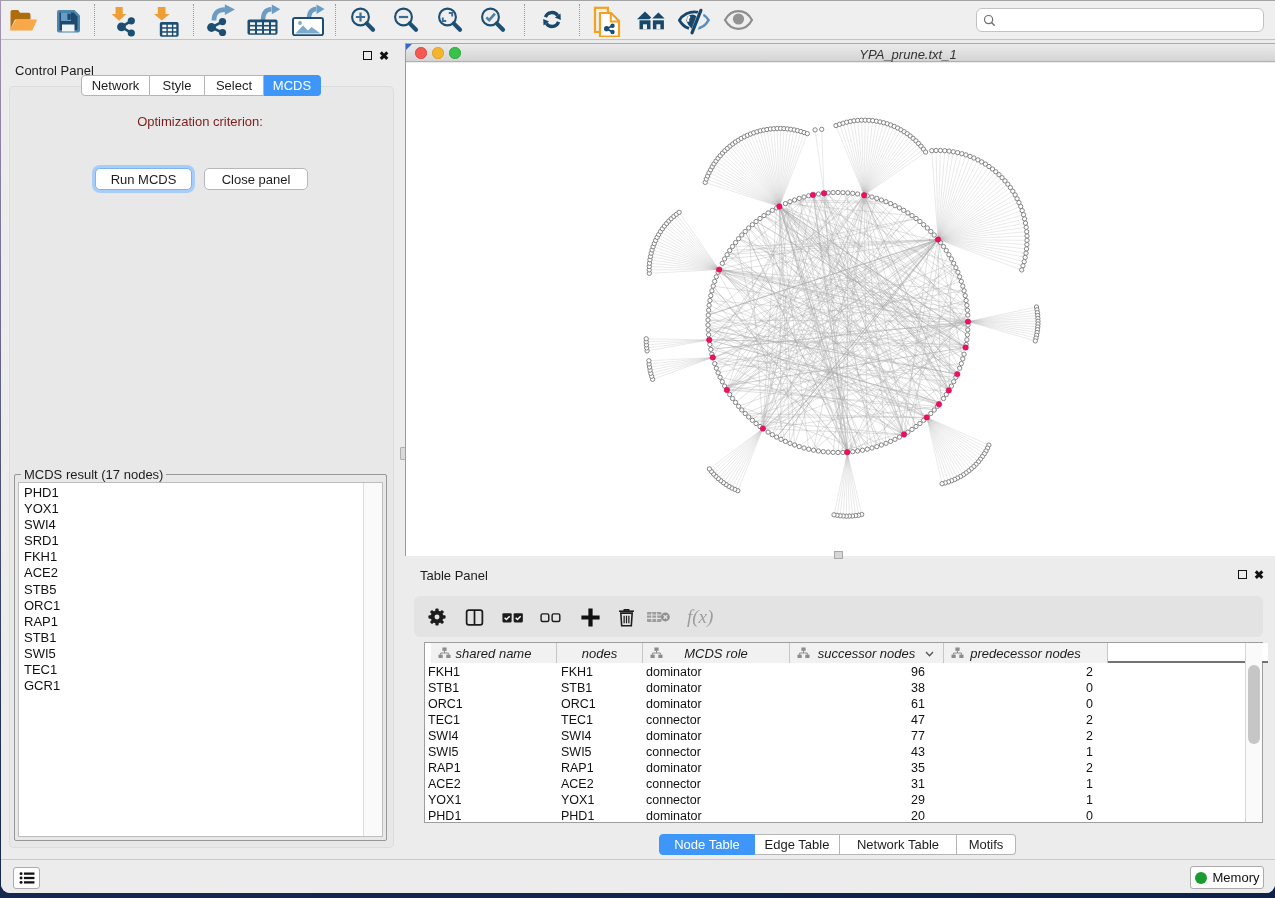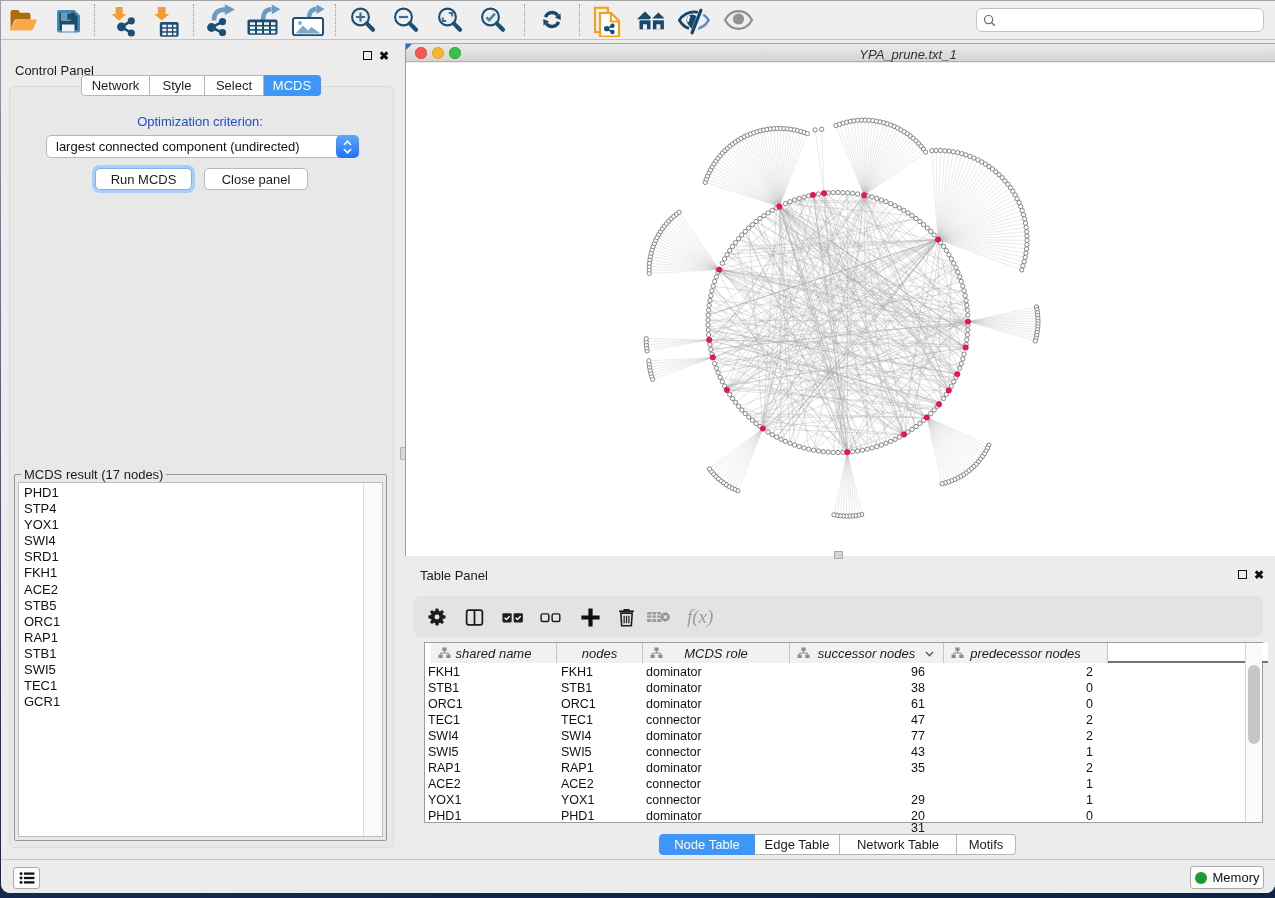--- a/index.html
+++ b/index.html
@@ -36,21 +36,21 @@
   .tab { height:21px; border:1px solid #b5b5b5; border-left:none; background:#fff;
     font-size:13px; color:#1d1d1d; display:flex; align-items:center;
     justify-content:center; }
   .tab:first-child { border-left:1px solid #b5b5b5; border-radius:4px 0 0 4px; }
   .tab:last-child { border-radius:0 4px 4px 0; }
   .tab.sel { background:#3d96f8; border-color:#3d96f8; color:#fff; }
   .tab.sel:last-child { border-radius:0 4px 4px 0; }
   .tabpanel { position:absolute; left:8px; top:45px; width:385px; height:762px;
     background:#e8e8e8; border-radius:5px; box-shadow:0 0 0 1px #dcdcdc inset; }
   .optlabel { position:absolute; left:0; top:73px; width:100%; text-align:center;
-    font-size:13px; color:#1d4ed8; }
+    font-size:13px; color:#7f1d1d; }
   .combo { position:absolute; left:45px; top:94px; width:313px; height:23px;
     background:#fff; border:1px solid #b7b7b7; border-radius:5px;
     font-size:13px; color:#111; display:flex; align-items:center; padding-left:9px; }
   .combo .step { position:absolute; right:-1px; top:-1px; width:23px; height:23px;
     border-radius:5px; background:linear-gradient(#59a7fc,#2173f4);
     display:flex; flex-direction:column; align-items:center; justify-content:center; }
   .btn { position:absolute; height:22px; background:#fff; border:1px solid #b7b7b7;
     border-radius:5px; font-size:13px; color:#1d1d1d; display:flex;
     align-items:center; justify-content:center; }
   .btn.focusring { box-shadow:0 0 0 3px #a8cdf8; border-color:#7eb3ef; }
@@ -273,39 +273,29 @@
       <div class="tab" style="width:69px">Network</div>
       <div class="tab" style="width:55px">Style</div>
       <div class="tab" style="width:59px">Select</div>
       <div class="tab sel" style="width:57px">MCDS</div>
     </div>
 
     <div class="tabpanel"></div>
 
     <div class="optlabel">Optimization criterion:</div>
 
-    <div class="combo">
-      <span>largest connected component (undirected)</span>
-      <span class="step">
-        <svg width="11" height="16" viewBox="0 0 11 16">
-          <path d="M2 6 L5.5 2.2 L9 6" fill="none" stroke="#fff" stroke-width="1.7"></path>
-          <path d="M2 10 L5.5 13.8 L9 10" fill="none" stroke="#fff" stroke-width="1.7"></path>
-        </svg>
-      </span>
-    </div>
 
     <div class="btn focusring" style="left:94px; top:127px; width:97px">Run MCDS</div>
     <div class="btn" style="left:203px; top:127px; width:104px">Close panel</div>
 
     <div class="fieldset">
       <div class="legend">MCDS result (17 nodes)</div>
       <div class="mcdslist">
         <div>
             <div class="mcdsitem">PHD1</div>
-            <div class="mcdsitem">STP4</div>
             <div class="mcdsitem">YOX1</div>
             <div class="mcdsitem">SWI4</div>
             <div class="mcdsitem">SRD1</div>
             <div class="mcdsitem">FKH1</div>
             <div class="mcdsitem">ACE2</div>
             <div class="mcdsitem">STB5</div>
             <div class="mcdsitem">ORC1</div>
             <div class="mcdsitem">RAP1</div>
             <div class="mcdsitem">STB1</div>
             <div class="mcdsitem">SWI5</div>
@@ -1346,21 +1336,21 @@
               <div class="td" style="width: 126px; text-align: left; padding-left: 3px;">RAP1</div>
               <div class="td" style="width: 86px; text-align: left; padding-left: 10px;">RAP1</div>
               <div class="td" style="width: 147px; text-align: left; padding-left: 9px;">dominator</div>
               <div class="td" style="width: 154px; text-align: right; padding-right: 13px;">35</div>
               <div class="td" style="width: 164px; text-align: right; padding-right: 9px;">2</div>
             </div>
             <div class="trow">
               <div class="td" style="width: 126px; text-align: left; padding-left: 3px;">ACE2</div>
               <div class="td" style="width: 86px; text-align: left; padding-left: 10px;">ACE2</div>
               <div class="td" style="width: 147px; text-align: left; padding-left: 9px;">connector</div>
-              <div class="td" style="width: 154px; text-align: right; padding-right: 13px; margin-top: 44px;">31</div>
+              <div class="td" style="width: 154px; text-align: right; padding-right: 13px;">31</div>
               <div class="td" style="width: 164px; text-align: right; padding-right: 9px;">1</div>
             </div>
             <div class="trow">
               <div class="td" style="width: 126px; text-align: left; padding-left: 3px;">YOX1</div>
               <div class="td" style="width: 86px; text-align: left; padding-left: 10px;">YOX1</div>
               <div class="td" style="width: 147px; text-align: left; padding-left: 9px;">connector</div>
               <div class="td" style="width: 154px; text-align: right; padding-right: 13px;">29</div>
               <div class="td" style="width: 164px; text-align: right; padding-right: 9px;">1</div>
             </div>
             <div class="trow">

